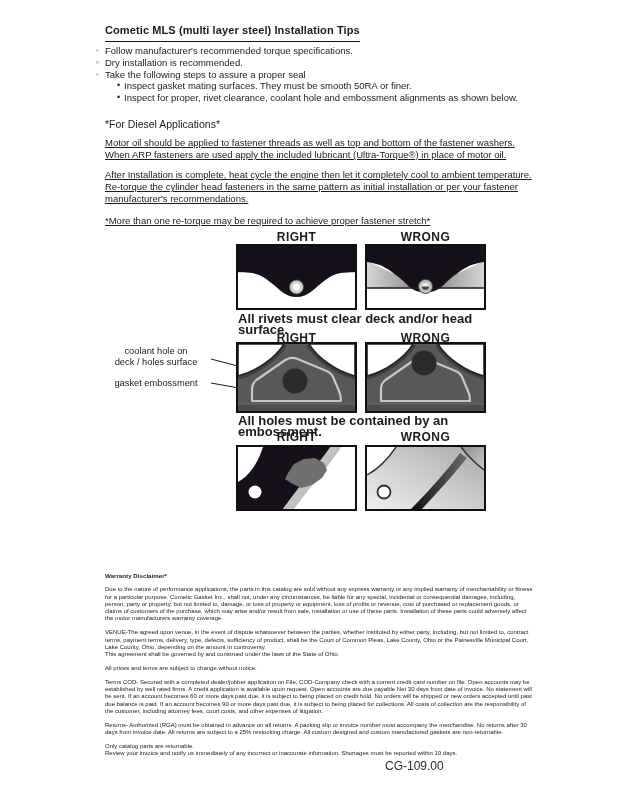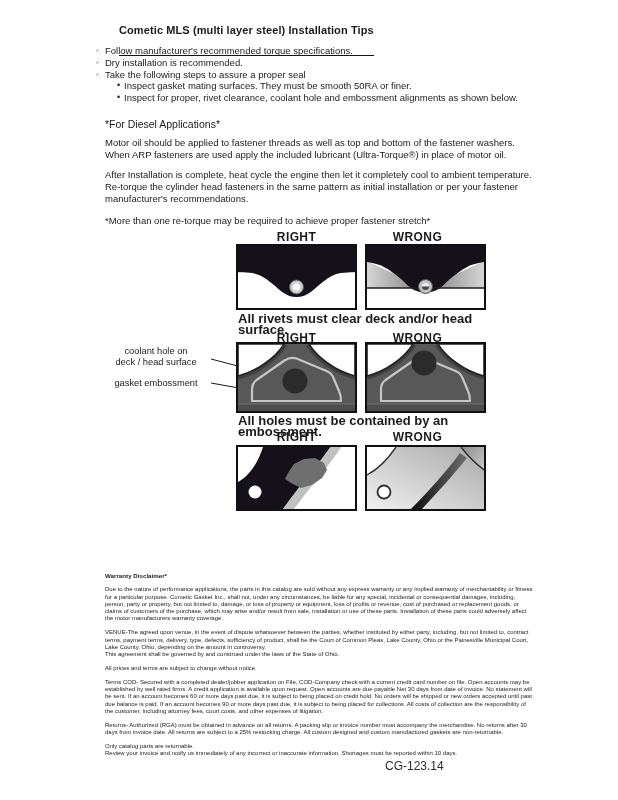--- a/index.html
+++ b/index.html
@@ -5,35 +5,35 @@
   * { margin:0; padding:0; box-sizing:border-box; }
   body { background:#fff; }
   .page {
     position:relative; width:618px; height:800px; background:#ffffff;
     font-family:"Liberation Sans", sans-serif; color:#1b1b1b; overflow:hidden;
   }
   
   .title-wrap { position:absolute; left:105px; top:20px; }
   .doc-title {
     font-size:11px; font-weight:700; display:inline-block;
-    border-bottom:1.6px solid #141414; padding-bottom:19px; letter-spacing:.1px;margin-left:14px;
+    border-bottom:1.6px solid #141414; padding-bottom:5px; letter-spacing:.1px;
   }
   .tips { position:absolute; left:96px; top:45px; width:450px; font-size:9.5px; line-height:11.8px; }
   .tip-row { display:flex; }
   .tip-row .marker { width:9px; font-size:8px; line-height:11.8px; }
   .tip-row.sub { padding-left:21px; }
   .tip-row.sub .marker { width:7px; font-size:9px; }
   
   .diesel { position:absolute; left:105px; top:118px; width:437px; font-size:9.5px; line-height:12px; }
   .diesel h2 { font-size:10.5px; font-weight:400; margin-bottom:7px; }
-  .diesel p { margin-bottom:8px; }
+  .diesel p { margin-bottom:8px;text-decoration:underline; }
   .diesel .note { margin-top:10px; }
   
   .figure { position:absolute; }
-  .fig-labels { position:absolute; display:flex; gap:0; }
+  .fig-labels { position:absolute; display:flex; gap:8px; }
   .fig-labels span {
     width:121px; text-align:center; font-size:12px; font-weight:700; letter-spacing:.4px;
   }
   .panels { position:absolute; display:flex; gap:8px; }
   .panel { border:2px solid #101010; background:#fff; }
   .panel svg { display:block; }
   .caption { position:absolute; font-size:13px; font-weight:700; line-height:11px; }
   .fig1 { left:236px; top:230px; width:260px; height:100px; }
   .fig1 .fig-labels { left:0; top:0; }
   .fig1 .panels { left:0; top:14px; }
@@ -153,21 +153,21 @@
           <path d="M54.9 40.5 A3.6 3.6 0 0 0 62.1 40.5 Z" fill="#474747"></path>
         </svg>
       </div>
     </div>
     <div class="caption">All rivets must clear deck and/or head surface.</div>
   </div>
 
   <div class="figure fig2">
     <div class="ann ann-1">
       <div>coolant hole on</div>
-      <div>deck / head surface</div>
+      <div>deck / holes surface</div>
     </div>
     <div class="ann ann-2">gasket embossment</div>
     <svg class="leaders" width="393" height="100">
       <line x1="108" y1="31" x2="192" y2="53" stroke="#1a1a1a" stroke-width="1"></line>
       <line x1="108" y1="55" x2="158" y2="64" stroke="#1a1a1a" stroke-width="1"></line>
     </svg>
     <div class="fig-labels">
       <span>RIGHT</span>
       <span>WRONG</span>
     </div>
@@ -236,15 +236,15 @@
     <p>Due to the nature of performance applications, the parts in this catalog are sold without any express warranty or any implied warranty of merchantability or fitness for a particular purpose.  Cometic Gasket Inc., shall not, under any circumstances, be liable for any special, incidental or consequential damages, including, person, party or property, but not limited to, damage, or loss of property or equipment, loss of profits or revenue, cost of purchased or replacement goods, or claims of customers of the purchase, which may arise and/or result from sale, installation or use of these parts.  Installation of these parts could adversely affect the motor manufacturers warranty coverage.</p>
     <p>VENUE-The agreed upon venue, in the event of dispute whatsoever between the parties, whether instituted by either party, including, but not limited to, contract terms, payment terms, delivery, type, defects, sufficiency of product, shall be the Court of Common Pleas, Lake County, Ohio or the Painesville Municipal Court, Lake County, Ohio, depending on the amount in controversy.
 This agreement shall be governed by and construed under the laws of the State of Ohio.</p>
     <p>All prices and terms are subject to change without notice.</p>
     <p>Terms COD- Secured with a completed dealer/jobber application on File, COD-Company check with a current credit card number on file.  Open accounts may be established by well rated firms.  A credit application is available upon request.  Open accounts are due payable Net 30 days from date of invoice.  No statement will be sent.  If an account becomes 60 or more days past due, it is subject to being placed on credit hold.  No orders will be shipped or new orders accepted until past due balance is paid.  If an account becomes 90 or more days past due, it is subject to being placed for collections.  All costs of collection are the responsibility of the customer, including attorney fees, court costs, and other expenses of litigation.</p>
     <p>Returns- Authorized (RGA) must be obtained in advance on all returns.  A packing slip or invoice number must accompany the merchandise.  No returns after 30 days from invoice date.  All returns are subject to a 25% restocking charge.  All custom designed and custom manufactured gaskets are non-returnable.</p>
     <p>Only catalog parts are returnable.
 Review your invoice and notify us immediately of any incorrect or inaccurate information.  Shortages must be reported within 10 days.</p>
   </div>
 
-  <div class="footer-code">CG-123.14</div>
+  <div class="footer-code">CG-109.00</div>
 
 </div>
 
 </body></html>

